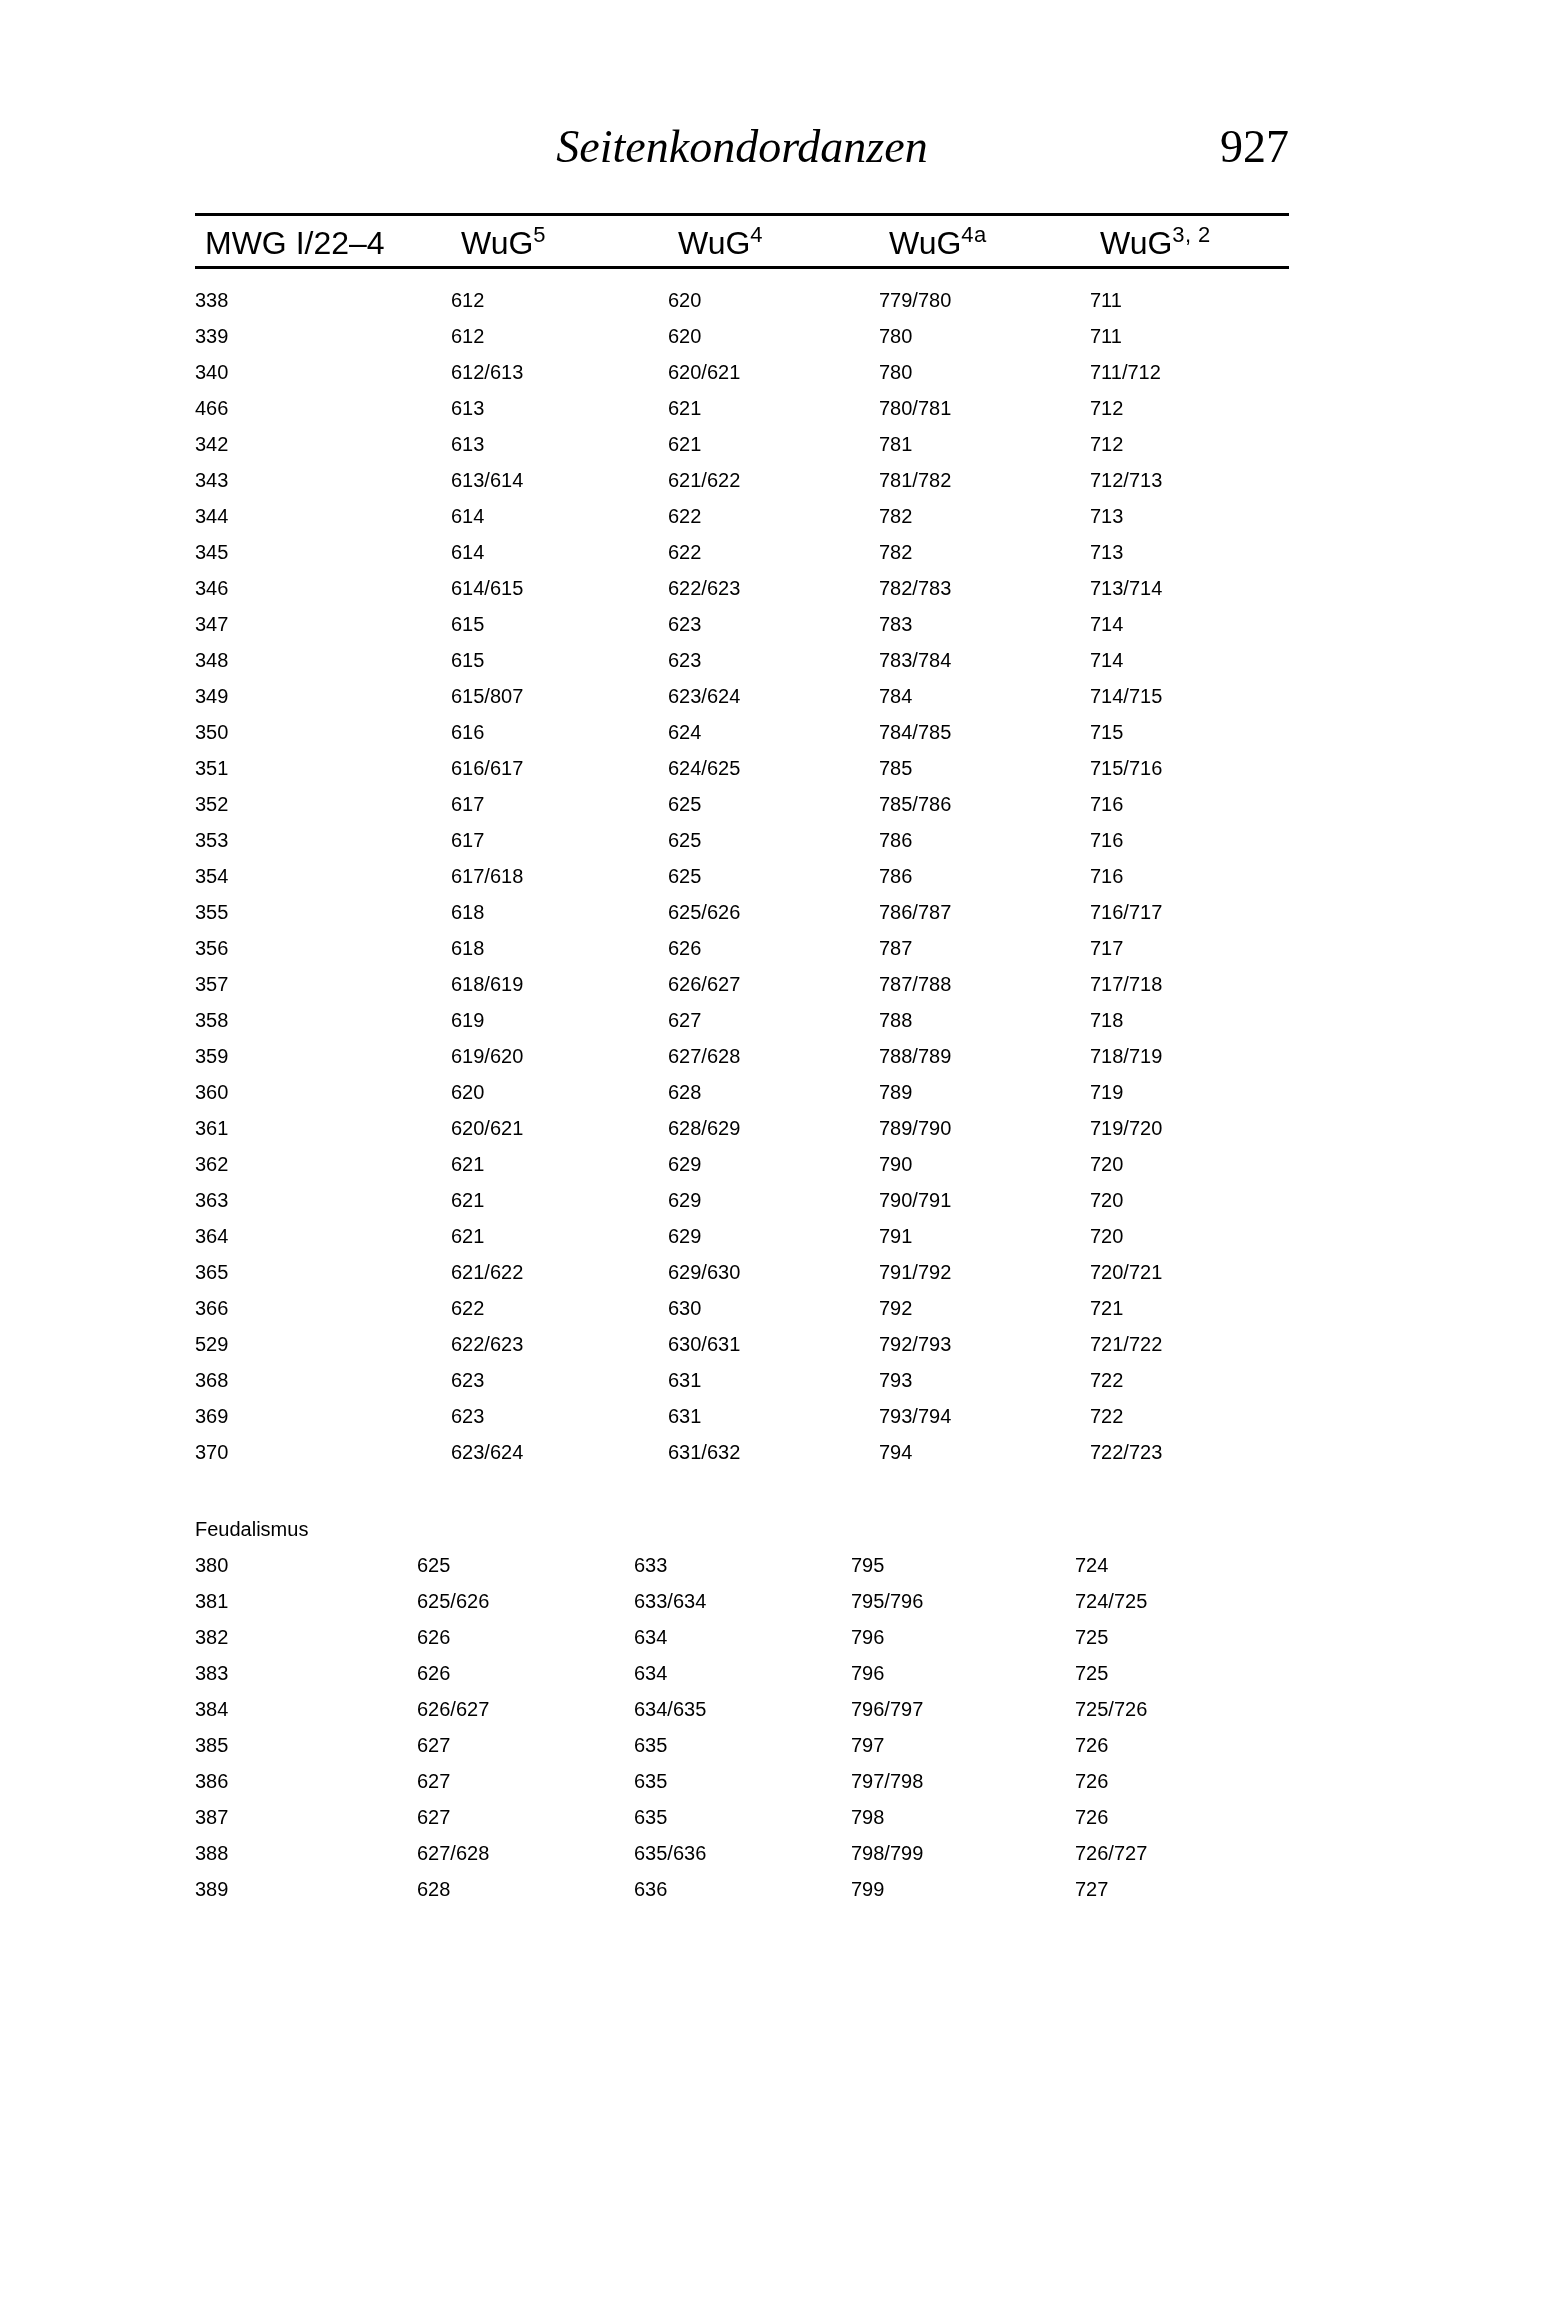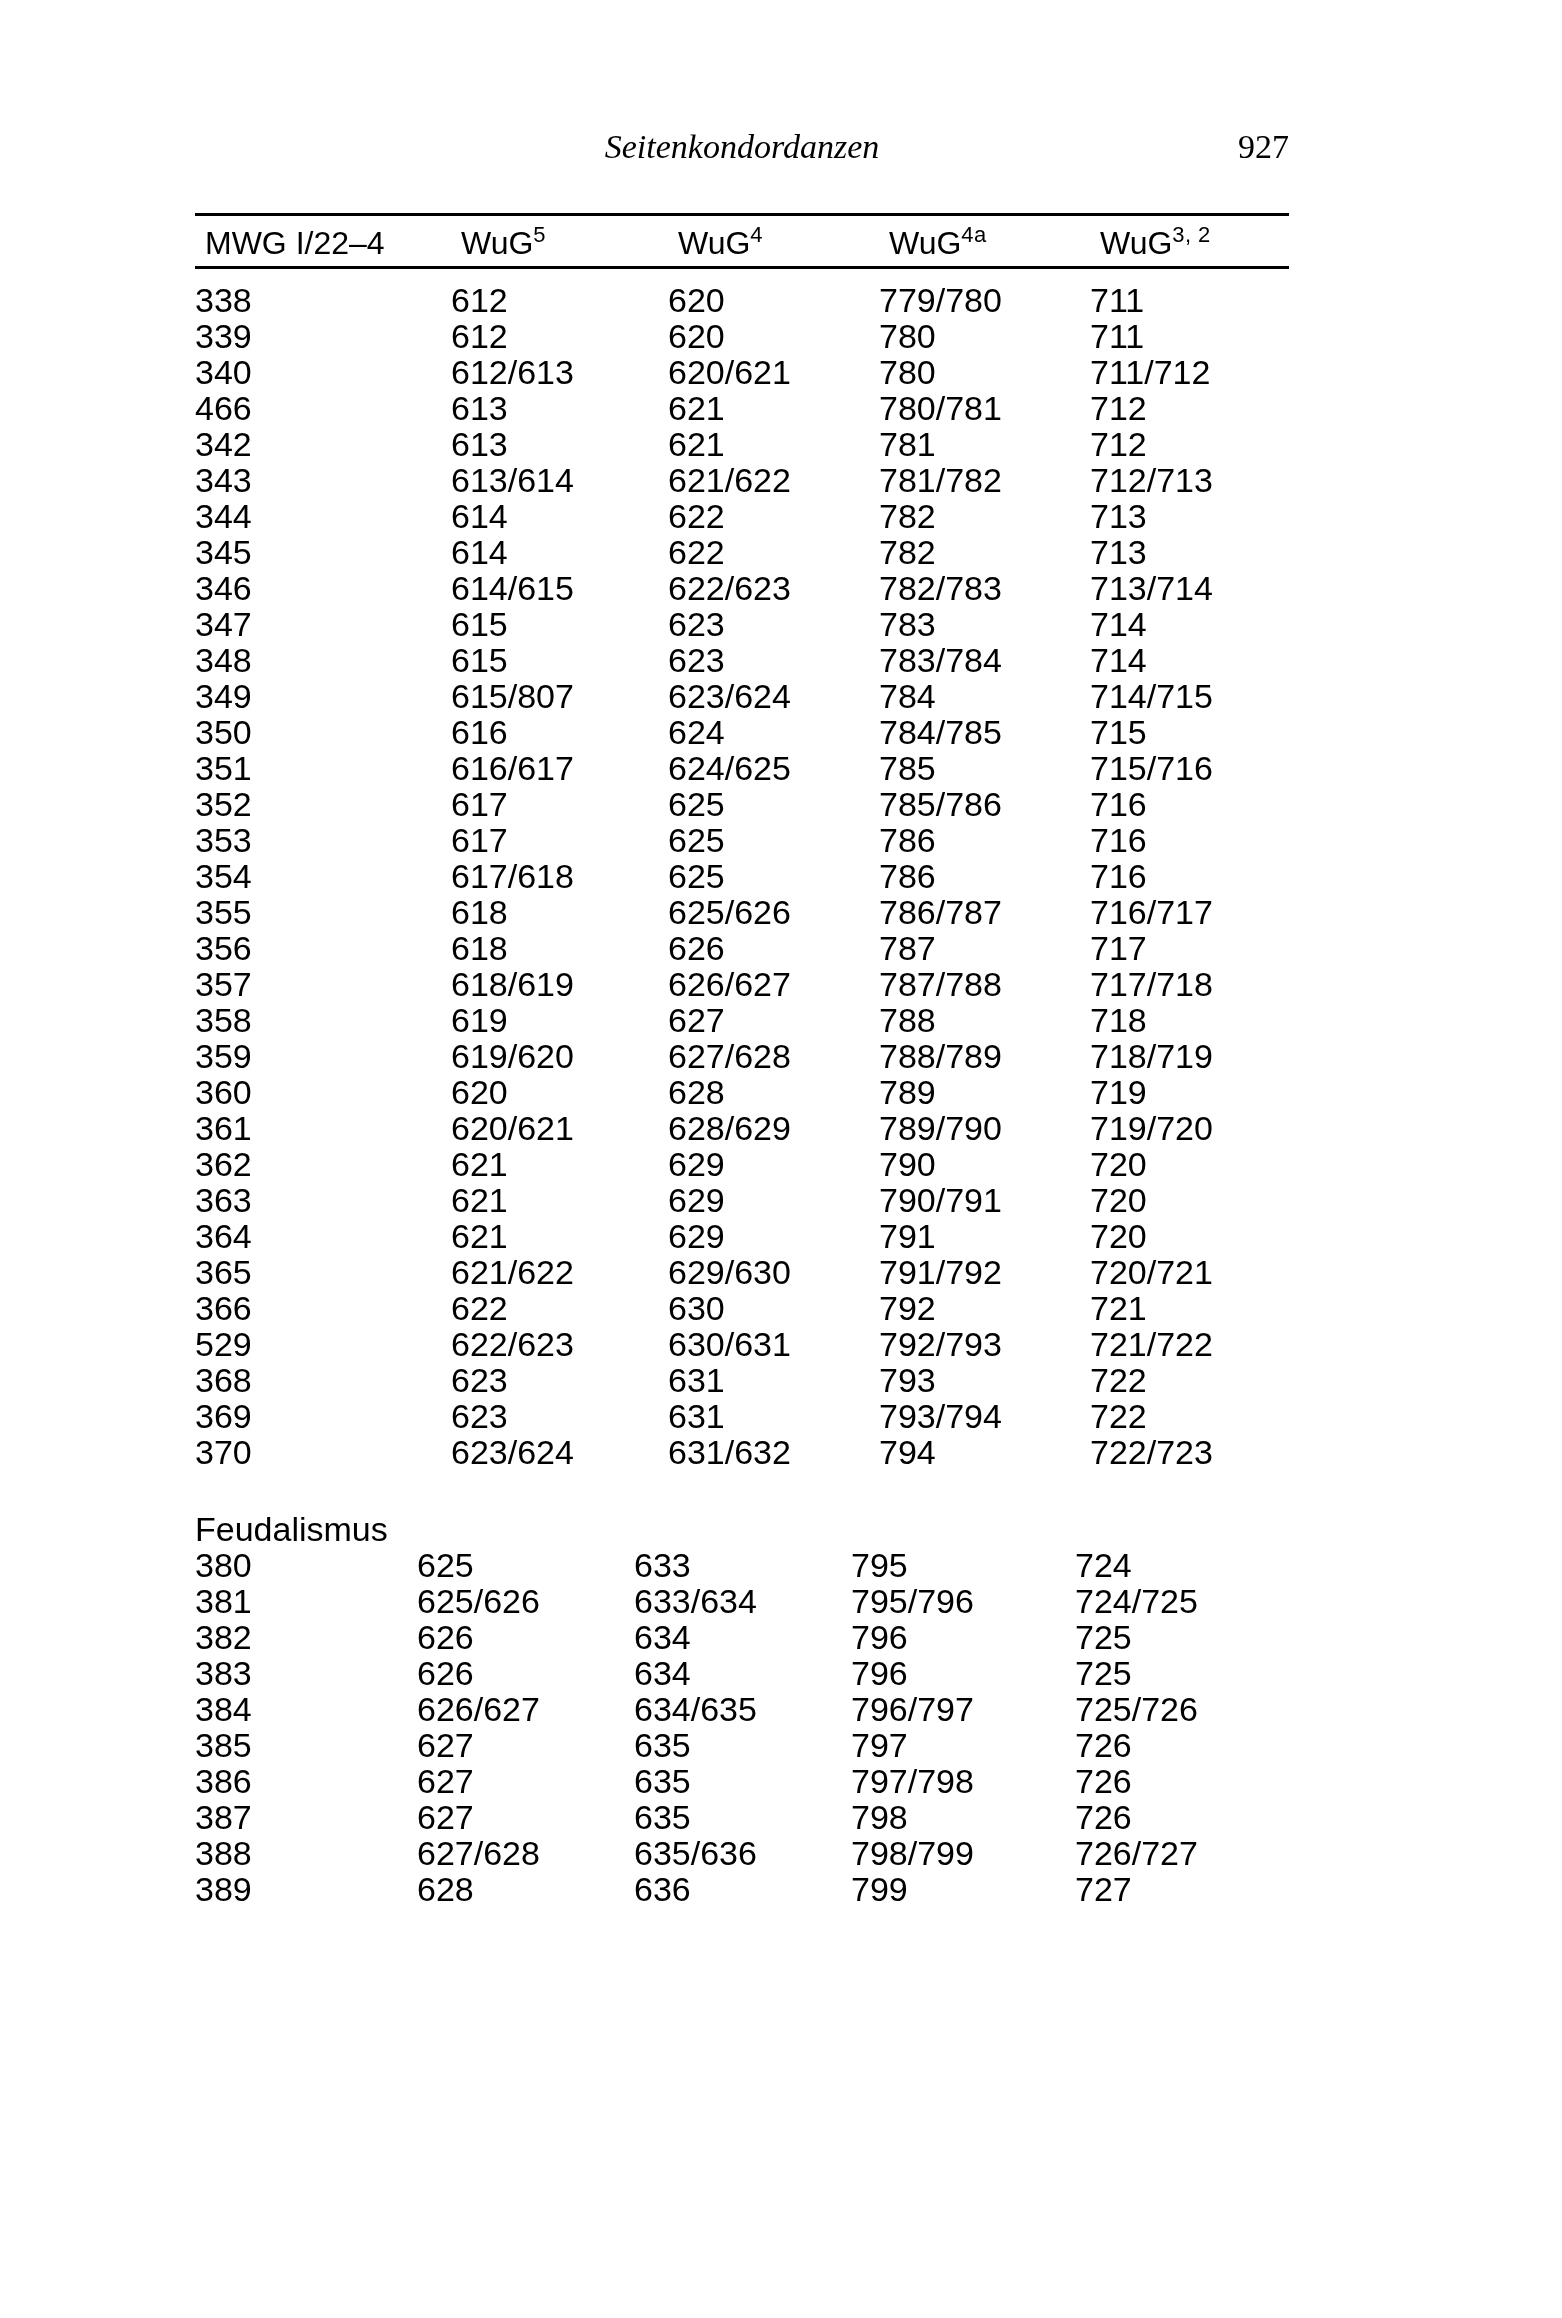--- a/index.html
+++ b/index.html
@@ -13,21 +13,21 @@
     overflow: hidden;
   }
   
   .running-head {
     position: absolute;
     left: 195px;
     top: 128px;
     width: 1094px;
     height: 44px;
     font-family: "Liberation Serif", serif;
-    font-size: 34px;
+    font-size: 46px;
     line-height: 38px;
   }
   .head-title {
     position: absolute;
     left: 0; right: 0;
     text-align: center;
     font-style: italic;
   }
   .page-number {
     position: absolute;
@@ -61,21 +61,21 @@
     line-height: 0;
     vertical-align: super;
     letter-spacing: 0.4px;
   }
   
   .tbody {
     position: absolute;
     left: 195px;
     top: 282px;
     width: 1094px;
-    font-size: 34px;
+    font-size: 20px;
     line-height: 36px;
     white-space: nowrap;
   }
   .row { display: grid; }
   .row.sec0 { grid-template-columns: 256px 217px 211px 211px 200px; }
   .row.sec1 { grid-template-columns: 222px 217px 217px 224px 214px; }
   .section-gap { height: 41px; }
   .section-heading { }
 </style>
 </head>

